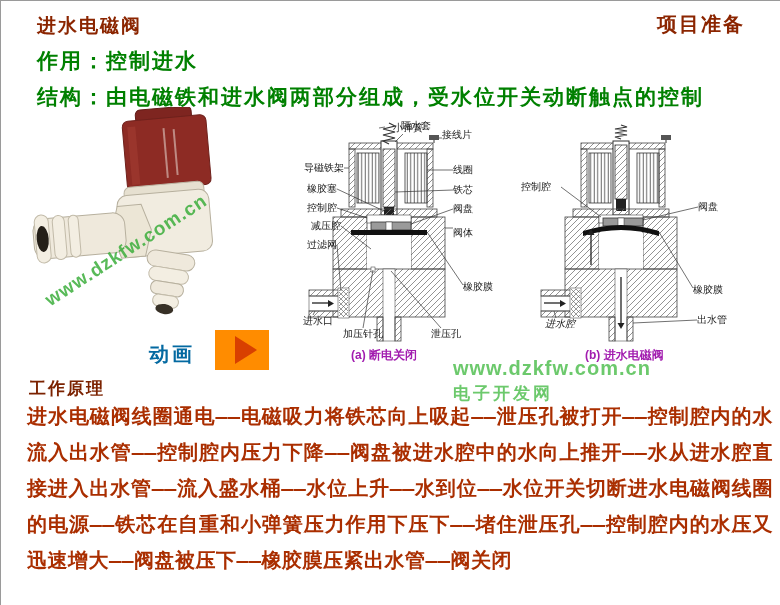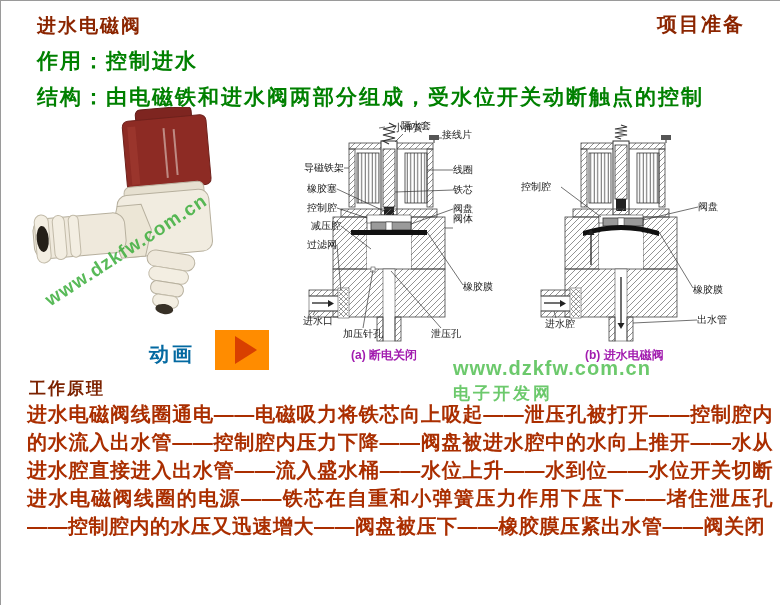--- a/index.html
+++ b/index.html
@@ -17,22 +17,22 @@
   .play{left:214px;top:329px;width:54px;height:40px;background:#ff8c00;display:flex;
         align-items:center;justify-content:center;cursor:pointer;}
   .play .tri{width:0;height:0;border-left:22px solid #d84000;border-top:14px solid transparent;
              border-bottom:14px solid transparent;margin-left:8px;}
   .dsvg{position:absolute;}
   .dlbl{position:absolute;font-size:10px;color:#1a1a1a;white-space:nowrap;line-height:12px;}
   .dcap{position:absolute;font-size:12px;font-weight:bold;color:#a21caf;white-space:nowrap;}
   .wm1{left:452px;top:356px;font-size:20px;font-weight:bold;color:#6cc96c;letter-spacing:1px;}
   .wm2{left:452px;top:381px;font-size:17px;font-weight:bold;color:#6cc96c;letter-spacing:3px;}
   .p-head{left:28px;top:376px;font-size:17px;font-weight:bold;color:#7b2200;letter-spacing:2px;}
-  .p-text{left:26px;top:399px;width:746px;font-size:20px;line-height:28px;font-weight:bold;
-          color:#aa2e00;letter-spacing:0.5px;text-align:justify;}
+  .p-text{left:26px;top:399px;width:746px;font-size:20px;line-height:36px;font-weight:bold;
+          color:#aa2e00;letter-spacing:0.5px;text-align:justify;font-family:Liberation Mono, monospace;}
 </style>
 </head>
 <body>
 
 <div class="stage">
 
   <div class="abs title">进水电磁阀</div>
   <div class="abs corner">项目准备</div>
   <div class="abs green1">作用：控制进水</div>
   <div class="abs green2">结构：由电磁铁和进水阀两部分组成，受水位开关动断触点的控制</div>
@@ -200,32 +200,32 @@
   <span class="dlbl" style="left:348px;top:121px;margin-left:44px;">小弹簧</span>
   <span class="dlbl" style="left:400px;top:119px;">隔水套</span>
   <span class="dlbl" style="left:441px;top:128px;">接线片</span>
   <span class="dlbl" style="left:303px;top:161px;">导磁铁架</span>
   <span class="dlbl" style="left:452px;top:163px;">线圈</span>
   <span class="dlbl" style="left:306px;top:182px;">橡胶塞</span>
   <span class="dlbl" style="left:452px;top:183px;">铁芯</span>
   <span class="dlbl" style="left:306px;top:201px;">控制腔</span>
   <span class="dlbl" style="left:452px;top:202px;">阀盘</span>
   <span class="dlbl" style="left:310px;top:219px;">减压腔</span>
-  <span class="dlbl" style="left:452px;top:212px;">阀体</span>
+  <span class="dlbl" style="left:452px;top:226px;">阀体</span>
   <span class="dlbl" style="left:306px;top:238px;">过滤网</span>
   <span class="dlbl" style="left:462px;top:280px;">橡胶膜</span>
   <span class="dlbl" style="left:302px;top:314px;">进水口</span>
   <span class="dlbl" style="left:342px;top:327px;">加压针孔</span>
   <span class="dlbl" style="left:430px;top:327px;">泄压孔</span>
   <span class="dcap" style="left:350px;top:346px;">(a) 断电关闭</span>
 
   <span class="dlbl" style="left:520px;top:180px;">控制腔</span>
   <span class="dlbl" style="left:697px;top:200px;">阀盘</span>
   <span class="dlbl" style="left:692px;top:283px;">橡胶膜</span>
-  <span class="dlbl" style="left:544px;top:317px;">进水腔</span>
+  <span class="dlbl" style="left:544px;top:317px;font-style:italic;">进水腔</span>
   <span class="dlbl" style="left:696px;top:313px;">出水管</span>
   <span class="dcap" style="left:584px;top:346px;">(b) 进水电磁阀</span>
 
   <div class="abs wm1">www.dzkfw.com.cn</div>
   <div class="abs wm2">电子开发网</div>
 
   <div class="abs p-head">工作原理</div>
   <div class="abs p-text">进水电磁阀线圈通电——电磁吸力将铁芯向上吸起——泄压孔被打开——控制腔内的水流入出水管——控制腔内压力下降——阀盘被进水腔中的水向上推开——水从进水腔直接进入出水管——流入盛水桶——水位上升——水到位——水位开关切断进水电磁阀线圈的电源——铁芯在自重和小弹簧压力作用下压下——堵住泄压孔——控制腔内的水压又迅速增大——阀盘被压下——橡胶膜压紧出水管——阀关闭</div>
 
 </div>

